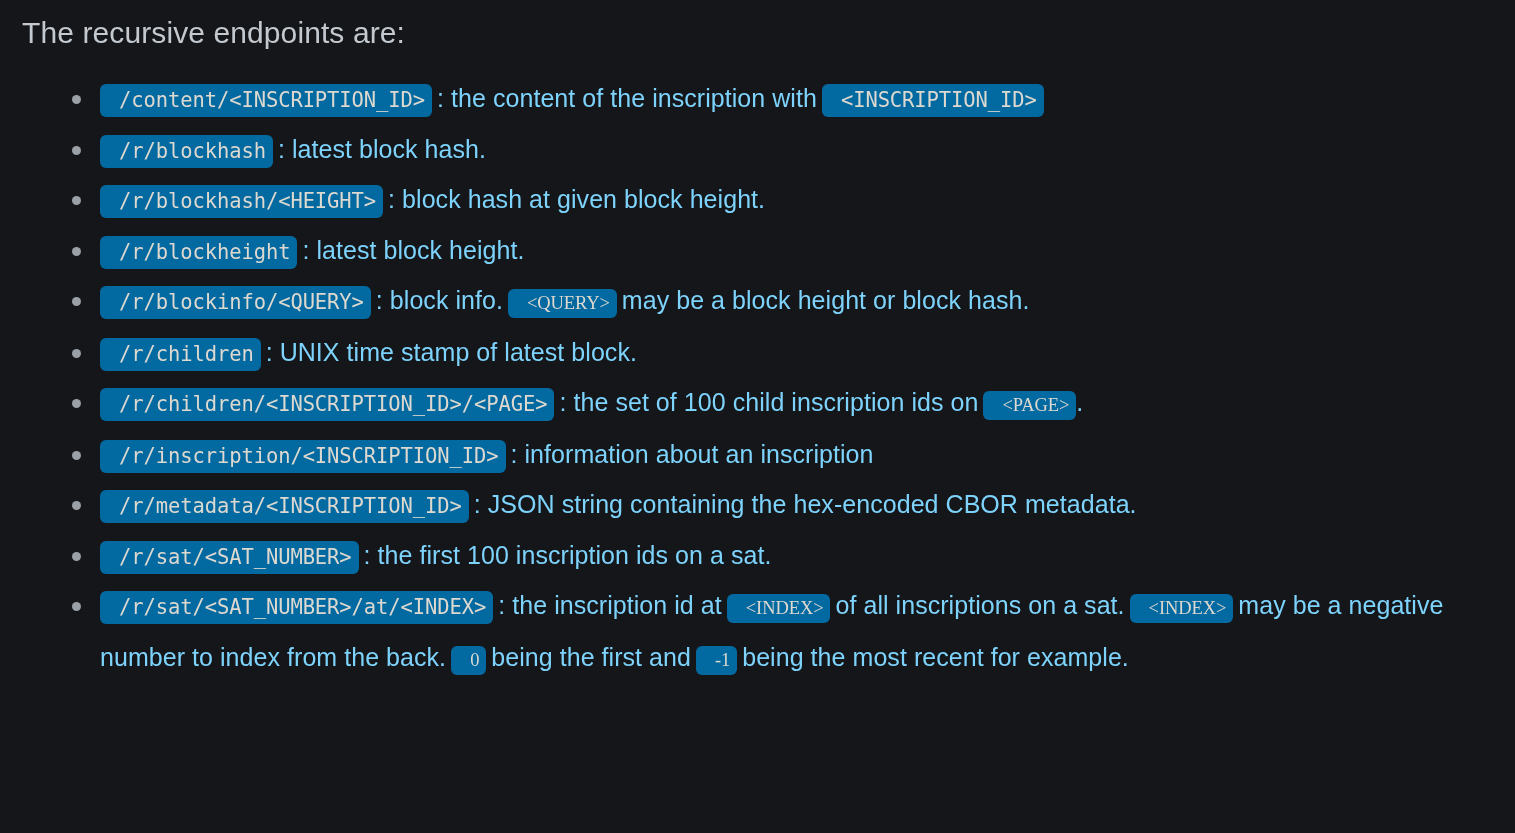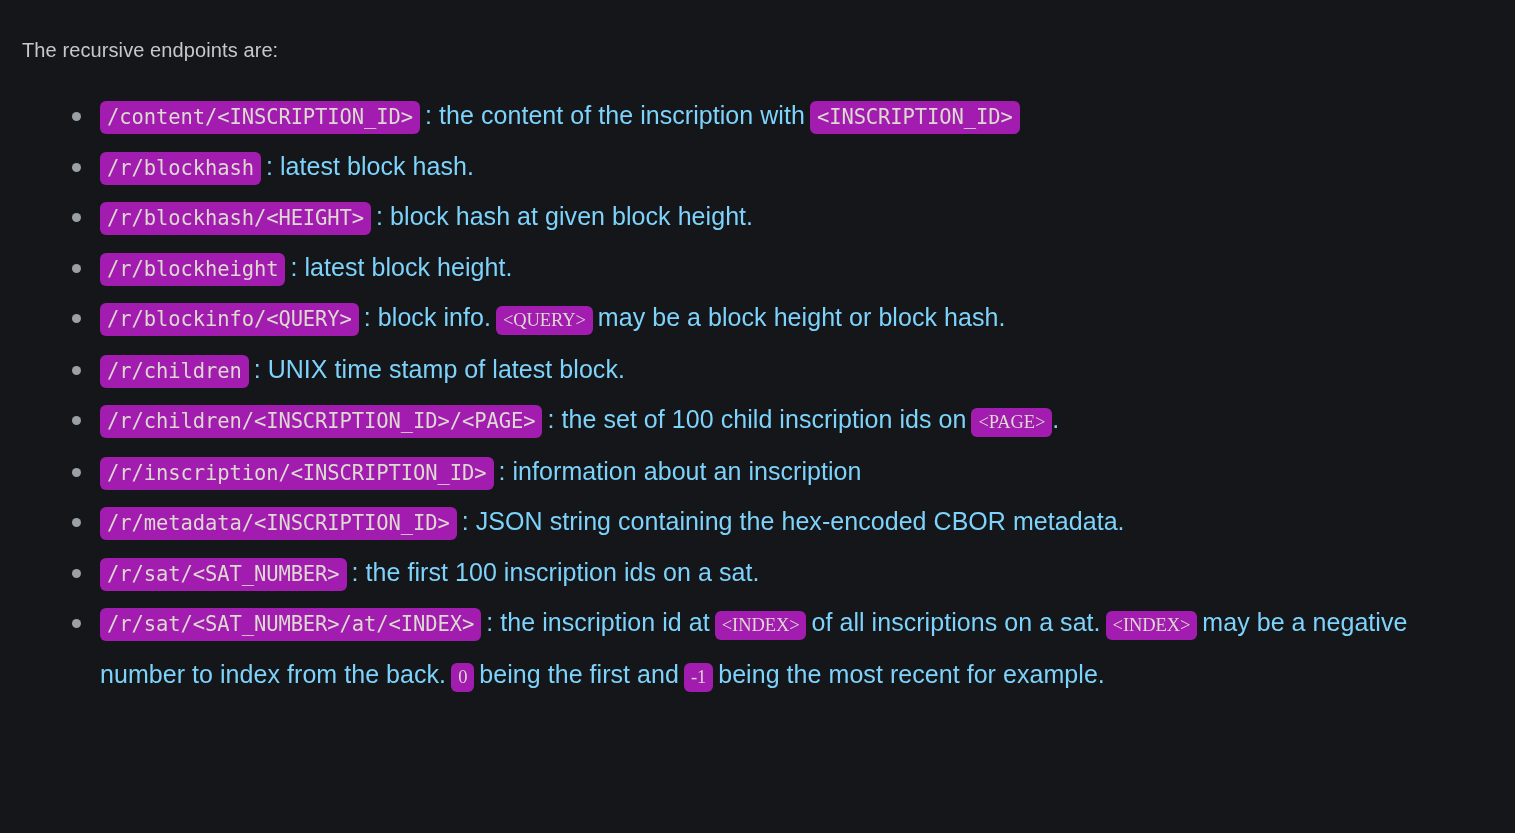--- a/index.html
+++ b/index.html
@@ -18,24 +18,24 @@
 
   .page {
     box-sizing: border-box;
     width: 1515px;
     height: 833px;
     padding: 14px 18px 0 18px;
     background: #141619;
   }
 
   .intro {
-    font-size: 20px;
+    font-size: 30px;
     line-height: 38px;
     color: #c3c9cf;
-    margin: 17px 0 22px 4px;
+    margin: 0 0 22px 4px;
     letter-spacing: 0.1px;
   }
 
   ul.endpoints {
     list-style: none;
     margin: 0;
     padding: 0 0 0 44px;
   }
 
   li.endpoint {
@@ -54,24 +54,24 @@
     top: 21px;
     width: 9px;
     height: 9px;
     border-radius: 50%;
     background: #9aa0a6;
   }
 
   code.pill {
     font-family: "DejaVu Sans Mono", "Liberation Mono", monospace;
     font-size: 20.5px;
-    background: #a21caf;
+    background: #0369a1;
     color: #ddd9d0;
     border-radius: 6px;
-    padding: 4px 7px 5px 7px;
+    padding: 4px 7px 5px 19px;
     white-space: nowrap;
     letter-spacing: -0.1px;
   }
 
   code.pill.small {
     font-size: 18.5px;
     font-family: Liberation Serif, serif;
   }
 
   .txt { color: #7dd3fc; }

